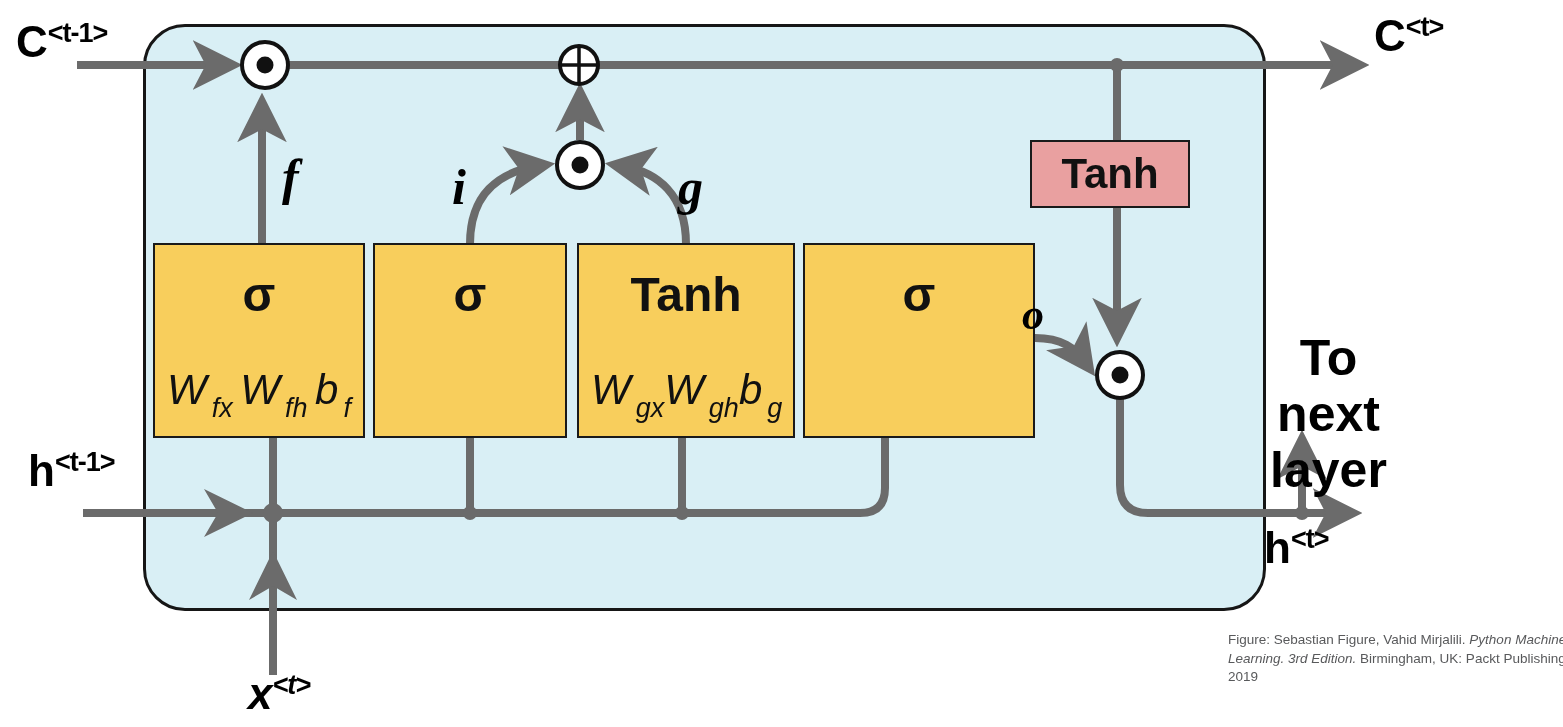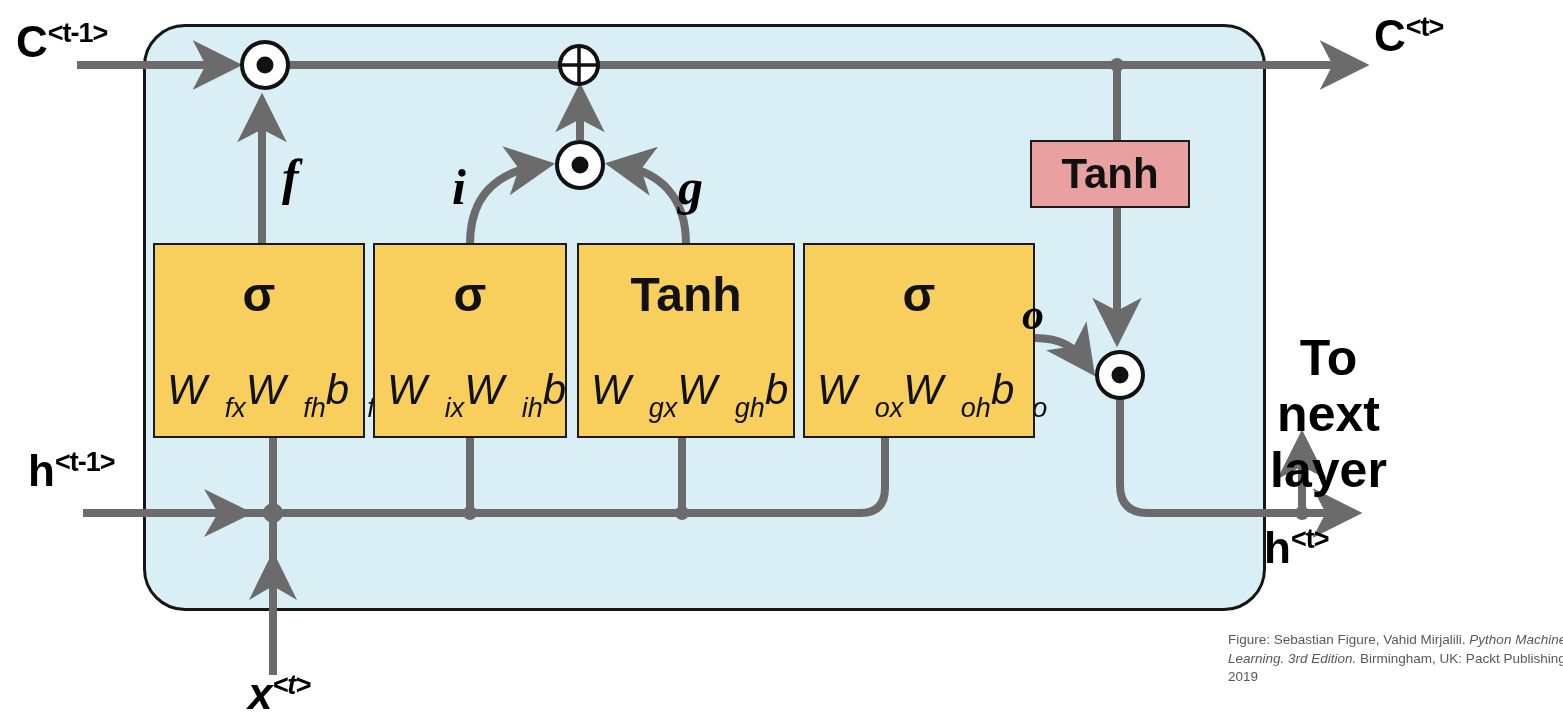--- a/index.html
+++ b/index.html
@@ -17,21 +17,21 @@
   
   .gate{position:absolute;top:243px;height:195px;background:#f8ce5c;
     border:2.5px solid #1a1a1a;box-sizing:border-box;z-index:3;
     display:flex;flex-direction:column;justify-content:space-between;
     padding:26px 8px 22px 8px;}
   .activation{text-align:center;font-weight:bold;font-size:48px;line-height:1;
     color:#111;}
   .weights{display:flex;justify-content:space-between;align-items:baseline;
     font-style:italic;font-size:42px;color:#111;padding:0 4px;}
   .weights .sub{font-size:27px;font-style:italic;position:relative;top:13px;
-    margin-left:18px;}
+    margin-left:5px;}
 
   
   .tanh-out{position:absolute;left:1030px;top:140px;width:160px;height:68px;
     background:#e9a0a0;border:2.5px solid #1a1a1a;box-sizing:border-box;z-index:3;
     display:flex;align-items:center;justify-content:center;
     font-weight:bold;font-size:42px;color:#111;}
 
   
   .io-label{position:absolute;z-index:4;font-weight:bold;font-size:44px;
     color:#000;line-height:1;white-space:nowrap;}
@@ -125,43 +125,33 @@
     <div class="activation">σ</div>
     <div class="weights">
       <span><span>W</span><span class="sub">fx</span></span>
       <span><span>W</span><span class="sub">fh</span></span>
       <span><span>b</span><span class="sub">f</span></span>
     </div>
   </div>
 
   <div class="gate" style="left:373px;width:194px;">
     <div class="activation">σ</div>
-    <div class="weights">
-      <span><span>W</span><span class="sub">ix</span></span>
-      <span><span>W</span><span class="sub">ih</span></span>
-      <span><span>b</span><span class="sub">i</span></span>
-    </div>
   </div>
 
   <div class="gate" style="left:577px;width:218px;">
     <div class="activation">Tanh</div>
     <div class="weights">
       <span><span>W</span><span class="sub">gx</span></span>
       <span><span>W</span><span class="sub">gh</span></span>
       <span><span>b</span><span class="sub">g</span></span>
     </div>
   </div>
 
   <div class="gate" style="left:803px;width:232px;">
     <div class="activation">σ</div>
-    <div class="weights">
-      <span><span>W</span><span class="sub">ox</span></span>
-      <span><span>W</span><span class="sub">oh</span></span>
-      <span><span>b</span><span class="sub">o</span></span>
-    </div>
   </div>
 
   <div class="tanh-out">
     <span>Tanh</span>
   </div>
 
   <div class="io-label" style="left:16px;top:20px;">
     <span>C</span><span class="sup">&lt;t-1&gt;</span>
   </div>
   <div class="io-label" style="left:1374px;top:14px;">

